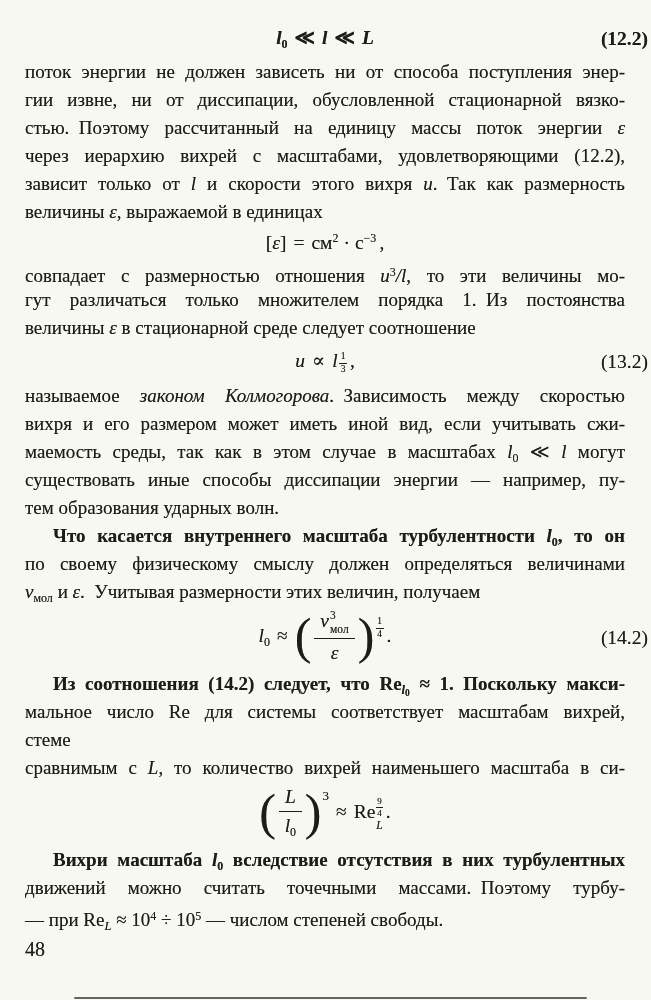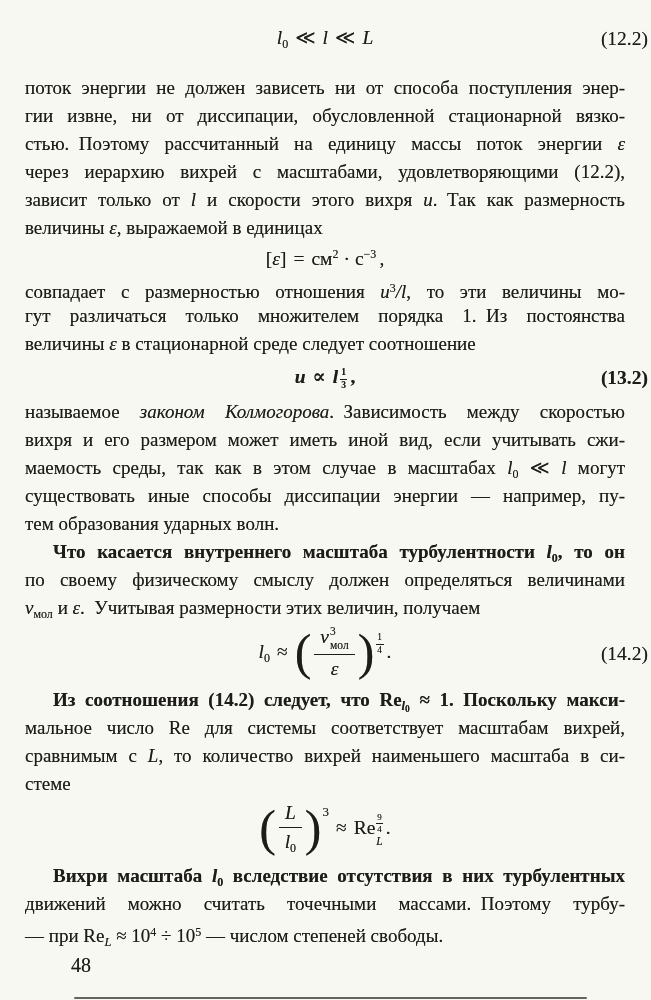--- a/index.html
+++ b/index.html
@@ -33,23 +33,23 @@
   .seg-msub{font-style:italic;font-size:12.5px;vertical-align:-3.5px;}
   .seg-subsub{font-size:9.5px;vertical-align:-5.5px;}
 
   
   .eq{
     position:relative;
     display:flex;justify-content:center;align-items:center;
     font-size:19.5px;
   }
   .eq i{font-family:"Liberation Serif",serif;}
-  .eq-1{height:30px;margin:0 0 20px 0;}
+  .eq-1{height:30px;margin:0 0 4px 0;font-weight:bold;}
   .eq-2{height:30px;margin:1px 0;}
-  .eq-3{height:30px;margin:5px 0;font-weight:bold;}
+  .eq-3{height:30px;margin:5px 0;}
   .eq-4{height:60px;margin:2px 0;}
   .eq-5{height:60px;margin:2px 0;}
   .eqnum{
     position:absolute;right:-23px;top:50%;
     transform:translateY(-50%);
     font-size:19.5px;font-style:normal;
   }
   .rel{margin:0 7px;}
   .vsub{font-size:12px;vertical-align:-4px;}
   .esup{font-size:12px;vertical-align:7px;}
@@ -75,21 +75,21 @@
   .stack{
     display:inline-flex;flex-direction:column;align-items:flex-start;
     line-height:1;font-size:11.5px;vertical-align:middle;margin-left:1px;
   }
   .stack .st-t{margin-bottom:2px;}
   .restack{vertical-align:middle;margin-left:1px;}
   .minifrac{display:inline-flex;flex-direction:column;align-items:center;font-size:9px;line-height:1;}
   .minifrac .n{border-bottom:1px solid currentColor;padding:0 1px 1px;margin-bottom:1px;}
   .cube{font-size:13px;vertical-align:18px;margin-left:1px;font-style:normal;}
 
-  .pageno{margin-top:8px;font-size:20px;margin-left:46px;}
+  .pageno{margin-top:8px;font-size:20px;}
 
   .scan-edge{
     position:absolute;left:74px;right:64px;bottom:1px;height:2.5px;
     background:#4b4b44;opacity:.85;border-radius:2px;
   }
 </style>
 </head>
 <body>
 
 <div class="page">
@@ -147,22 +147,22 @@
               </span></span><span class="fd"><i>ε</i></span></span><span class="bigp">)</span><span class="expfrac hi">
             <span class="n">1</span>
             <span class="d">4</span>
           </span><span class="eqpunct">.</span></span>
       <span class="eqnum">(14.2)</span>
     </div>
 
     <div class="para indent">
         <div class="tline">Из соотношения (14.2) следует, что Re<span class="seg-msub">l</span><span class="seg-subsub">0</span> ≈ 1. Поскольку макси-</div>
         <div class="tline">мальное число Re для системы соответствует масштабам вихрей,</div>
+        <div class="tline last">стеме</div>
         <div class="tline">сравнимым с <span class="seg-m">L</span>, то количество вихрей наименьшего масштаба в си-</div>
-        <div class="tline last">стеме</div>
       </div>
 
     <div class="eq eq-5">
       <span class="eqbody"><span class="bigp">(</span><span class="frac"><span class="fn"><i>L</i></span><span class="fd"><i>l</i><sub class="vsub">0</sub></span></span><span class="bigp">)</span><sup class="cube">3</sup><span class="rel">≈</span><span>Re</span><span class="stack restack">
             <span class="st-t minifrac">
               <span class="n">9</span>
               <span class="d">4</span>
             </span>
             <i class="st-b">L</i>
           </span><span class="eqpunct">.</span></span>

